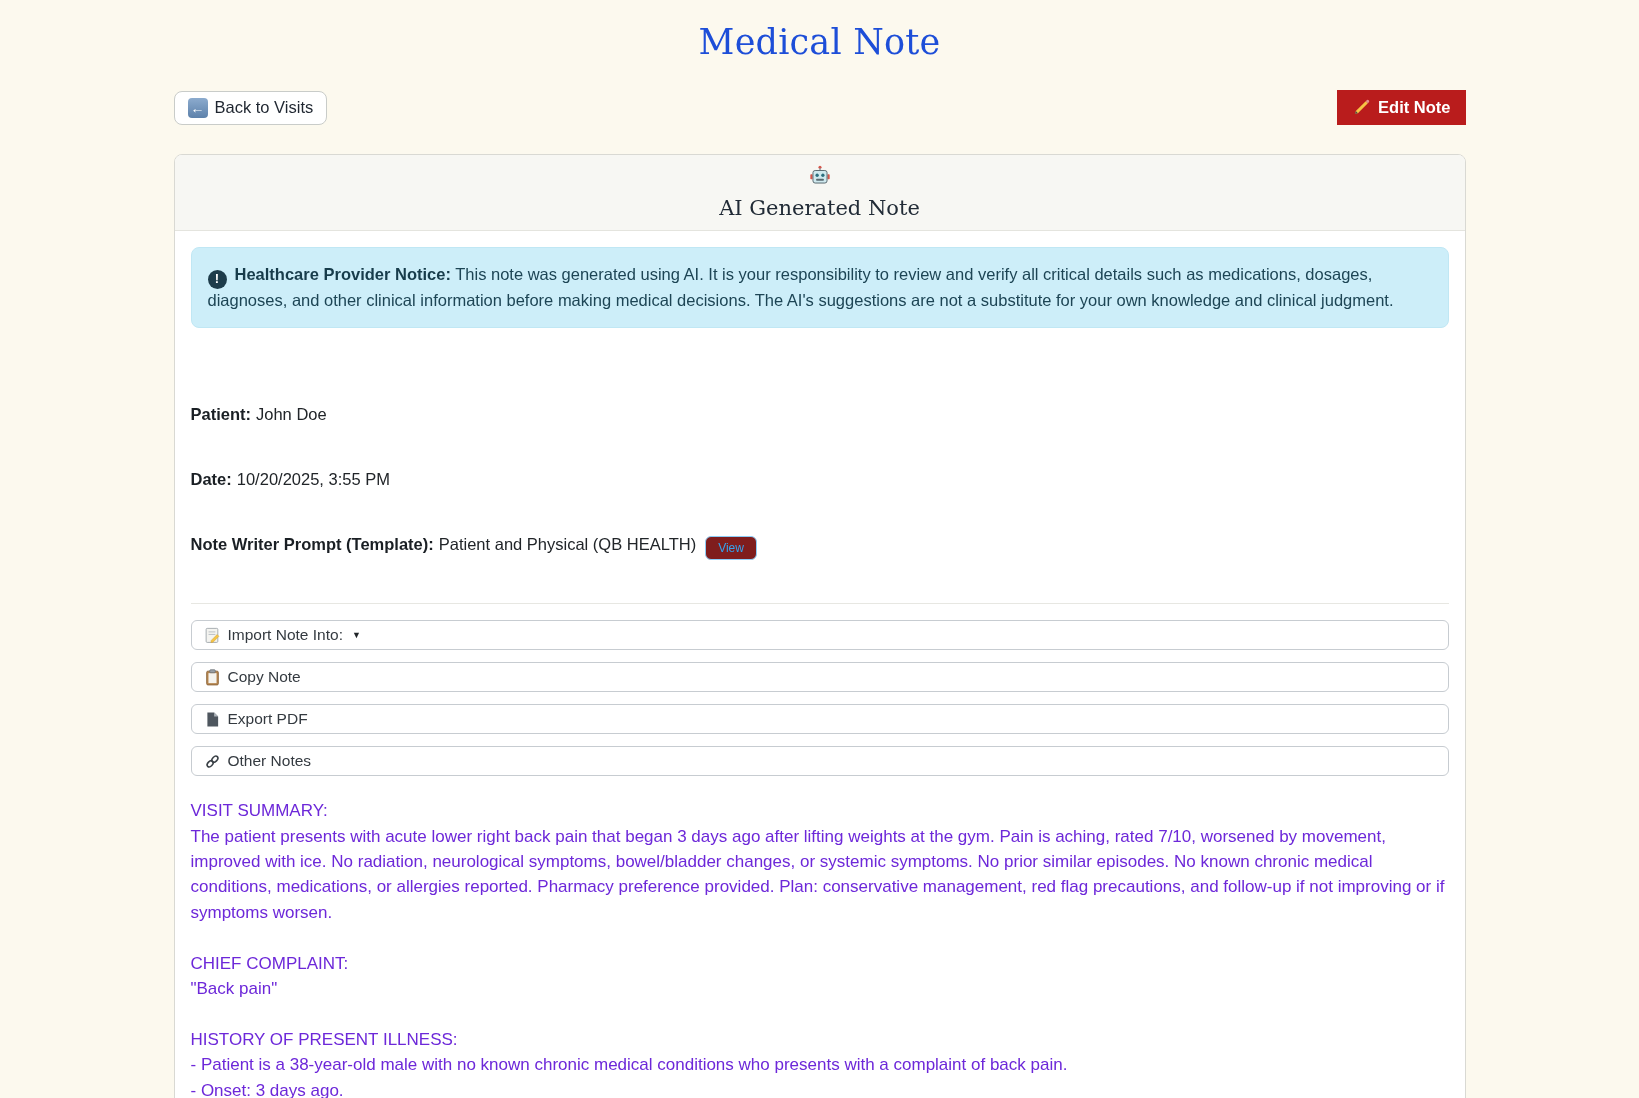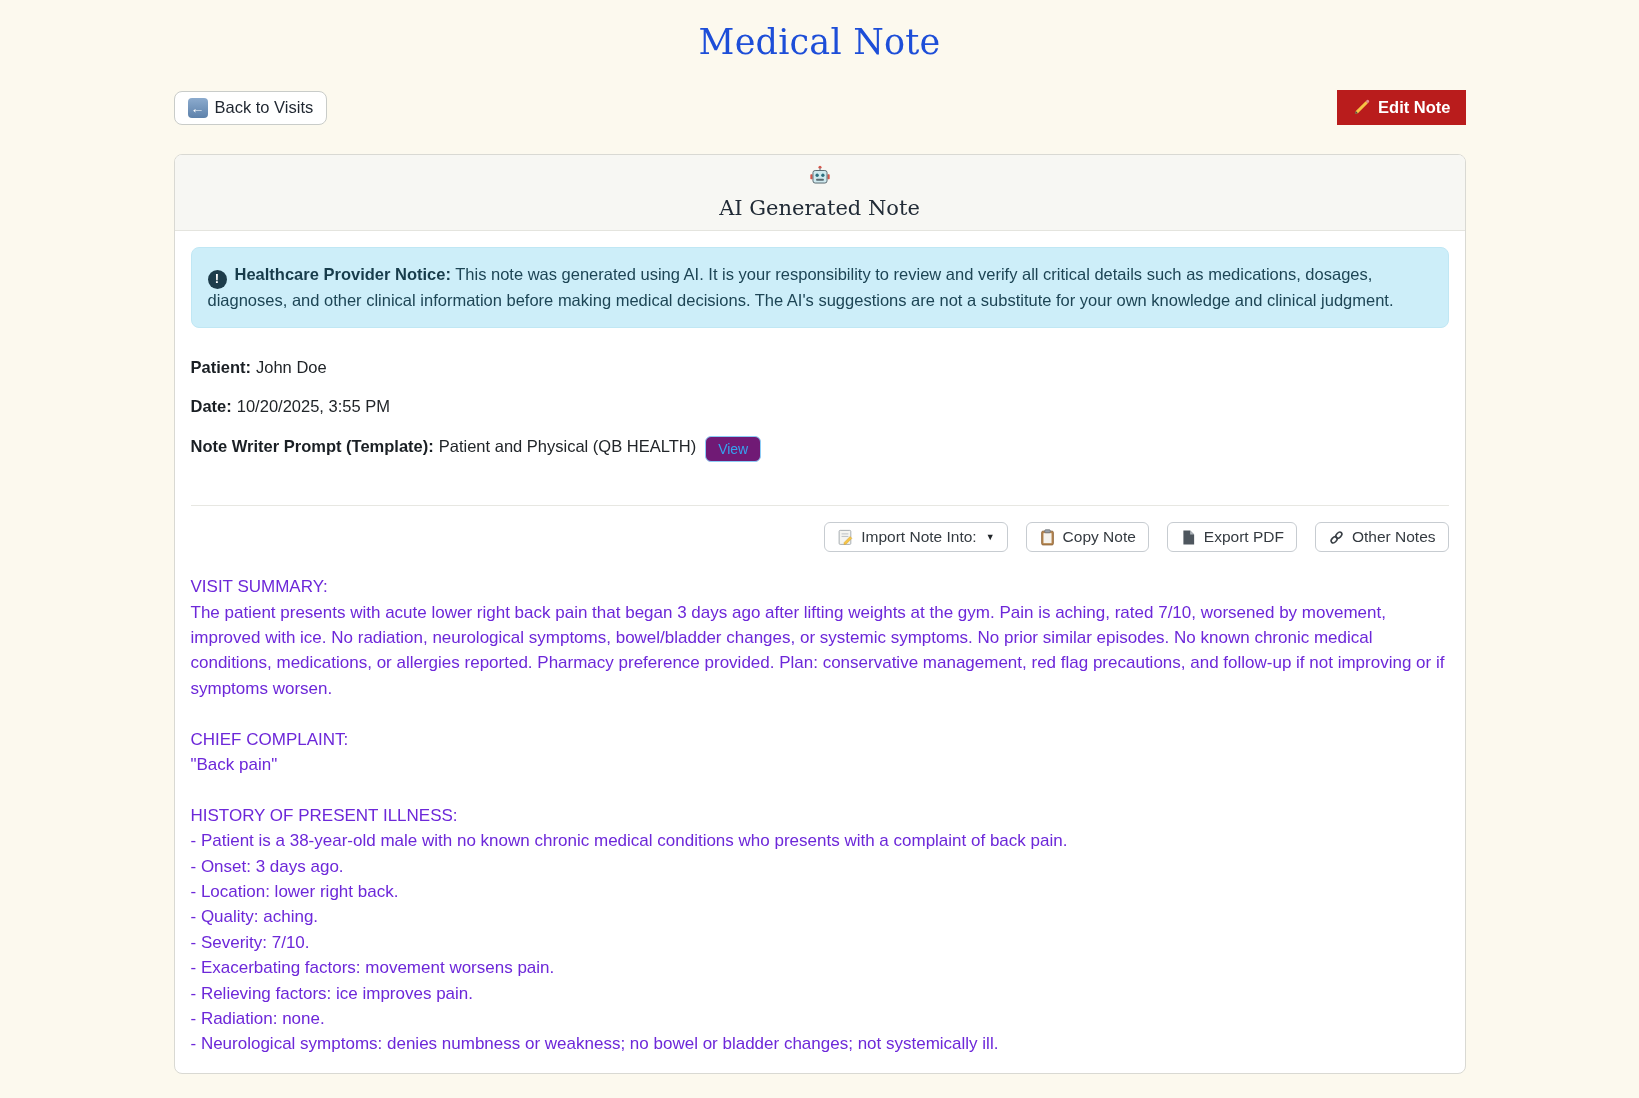--- a/index.html
+++ b/index.html
@@ -72,32 +72,32 @@
   .excl-icon {
     display:inline-flex; width:19px; height:19px; border-radius:50%;
     background:#1d3c4b; color:#fff;
     align-items:center; justify-content:center;
     font-size:13px; font-weight:bold;
     vertical-align:-3px; margin-right:8px;
   }
 
   .meta-grid { display:flex; margin-top:30px; }
   .meta-col { width:50%; }
-  .meta-row { margin-bottom:21px; font-size:16.5px; line-height:18px; min-height:17px; }
+  .meta-row { margin-bottom:21px; font-size:16.5px; line-height:18px; min-height:17px;margin-top:47px; }
   .meta-row .lbl { font-weight:bold; color:#1a1f24; margin-right:5px; }
   .view-btn {
-    background:#701a75; border:1px solid #8ccdf7; color:#35a3ef;
-    border-radius:6px; font-size:14px; padding:4px 12px; margin-left:9px;
+    background:#7f1d1d; border:1px solid #8ccdf7; color:#35a3ef;
+    border-radius:6px; font-size:12px; padding:4px 12px; margin-left:9px;
     vertical-align:-2px;
   }
 
   .divider { border:none; border-top:1px solid #e7e7e2; margin-top:22px; }
 
   .toolbar {
-    display:flex; justify-content:flex-end; gap:18px; margin-top:16px;
+    display:flex; justify-content:flex-end; gap:12px; margin-top:16px;flex-direction:column;
   }
   .tool-btn {
     background:#fff; border:1px solid #c7ccd1; border-radius:6px;
     padding:5px 12px; font-size:15.5px; color:#343a40;
   }
   .tool-btn svg { display:block; }
   .caret { font-size:9px; color:#212529; margin-left:2px; }
 
   .note-body {
     margin-top:22px;

